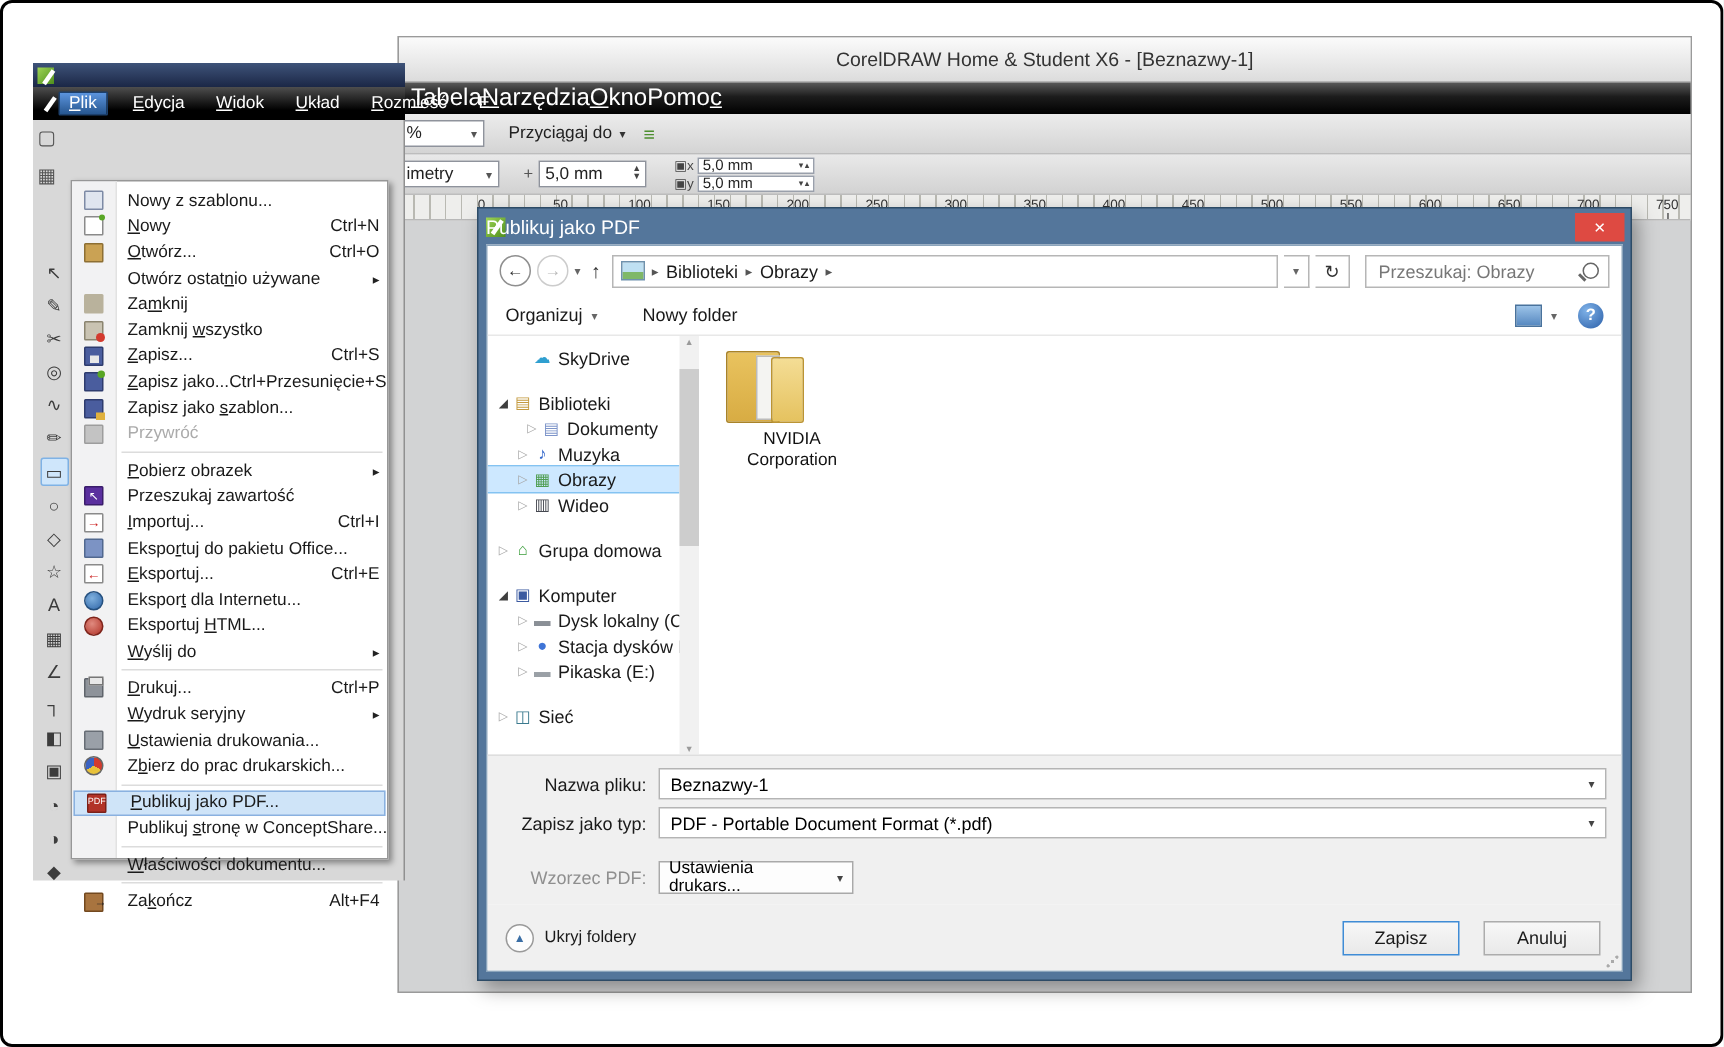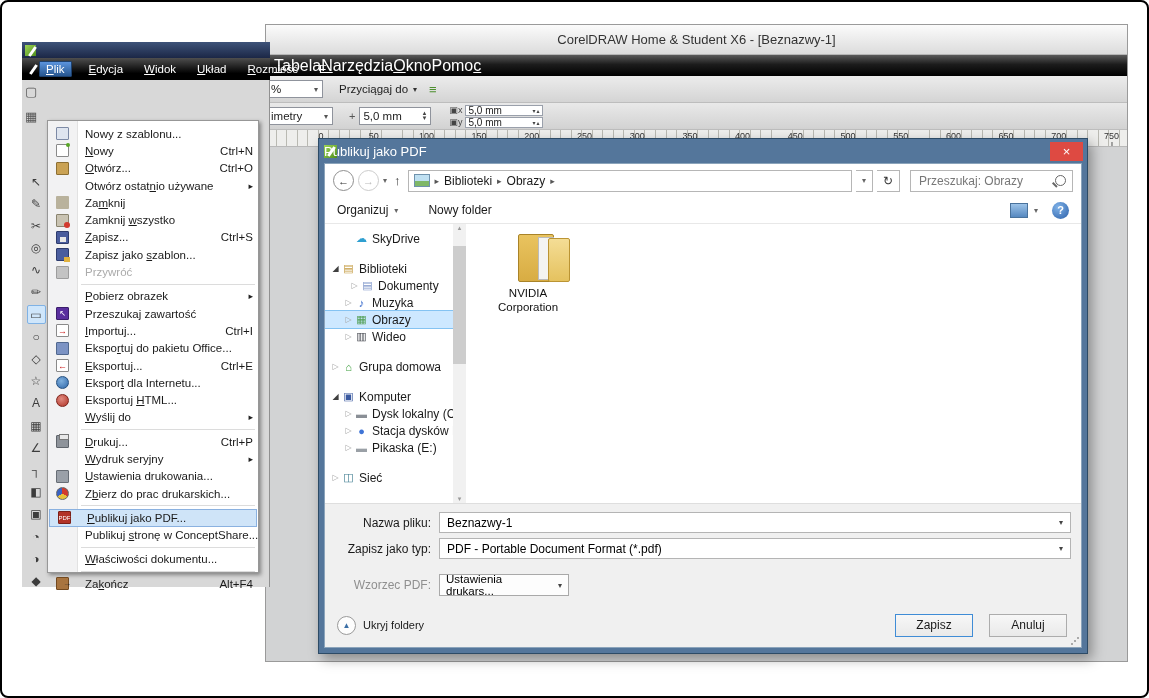--- a/index.html
+++ b/index.html
@@ -139,21 +139,21 @@
   .ti-home:before{content:"⌂";color:#3c9e3c;font-weight:bold;}
   .ti-computer:before{content:"▣";color:#3b5aa0;}
   .ti-disk:before{content:"▬";color:#8a8f96;}
   .ti-dvd:before{content:"●";color:#3f74d6;}
   .ti-drive:before{content:"▬";color:#9aa0a6;}
   .ti-network:before{content:"◫";color:#3b7a8e;}
   .tree-scroll{width:13px;background:#f1f1f1;display:flex;flex-direction:column;align-items:center;font-size:7px;color:#9a9a9a;flex:none;}
   .thumb{width:13px;height:118px;background:#cdcdcd;margin-top:14px;}
   .tree-scroll .down{margin-top:auto;}
   .files{flex:1;background:#fff;padding:8px 14px;}
-  .file-item{width:96px;display:flex;flex-direction:column;align-items:flex-end;font-size:11.5px;color:#111;text-align:center;line-height:1.25;}
+  .file-item{width:96px;display:flex;flex-direction:column;align-items:flex-start;font-size:11.5px;color:#111;text-align:center;line-height:1.25;}
   .folder-ic{width:62px;height:50px;position:relative;margin-bottom:4px;}
   .folder-ic .back{position:absolute;left:4px;top:2px;width:34px;height:46px;background:linear-gradient(#e9c35f,#d8ac43);border:1px solid #a98328;border-radius:2px;}
   .folder-ic .page{position:absolute;left:24px;top:5px;width:14px;height:41px;background:#f4f4f2;border:1px solid #bbb;}
   .folder-ic .front{position:absolute;left:34px;top:6px;width:20px;height:42px;background:linear-gradient(#f4dd95,#e5c25f);border:1px solid #bb9433;border-radius:2px;}
   .fields{background:#f0f0f0;border-top:1px solid #dedede;padding:8px 10px 2px 10px;font-size:12px;flex:none;}
   .frow{display:flex;align-items:center;margin-bottom:5px;}
   .flabel{width:96px;text-align:right;margin-right:8px;color:#1a1a1a;flex:none;}
   .fcombo{flex:1;height:21px;background:#fff;border:1px solid #b4b4b4;display:flex;align-items:center;padding:0 7px;box-sizing:border-box;gap:6px;}
   .fcombo .car{margin-left:auto;font-size:8px;color:#444;}
   .frow.preset{margin-top:15px;}
@@ -548,20 +548,28 @@
 
             <div class="fm-item">
               <span class="icell">
                 <span class="mi mi-floppy"></span>
               </span>
               <span class="lbl"><u>Z</u>apisz...</span>
               <span class="sc">Ctrl+S</span>
 
             </div>
 
+            <div class="fm-item">
+              <span class="icell">
+                <span class="mi mi-floppy2"></span>
+              </span>
+              <span class="lbl"><u>Z</u>apisz jako...</span>
+              <span class="sc">Ctrl+Przesunięcie+S</span>
+
+            </div>
 
             <div class="fm-item">
               <span class="icell">
                 <span class="mi mi-floppy3"></span>
               </span>
               <span class="lbl">Zapisz jako <u>s</u>zablon...</span>
 
             </div>
 
             <div class="fm-item disabled sep">

